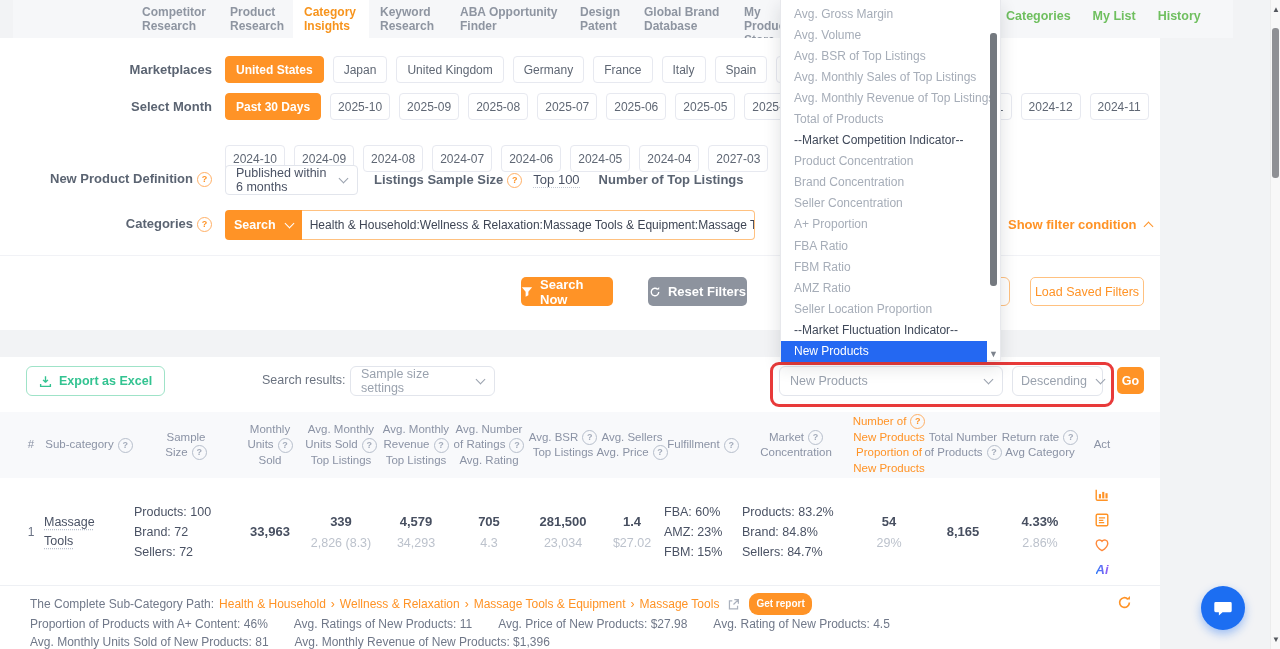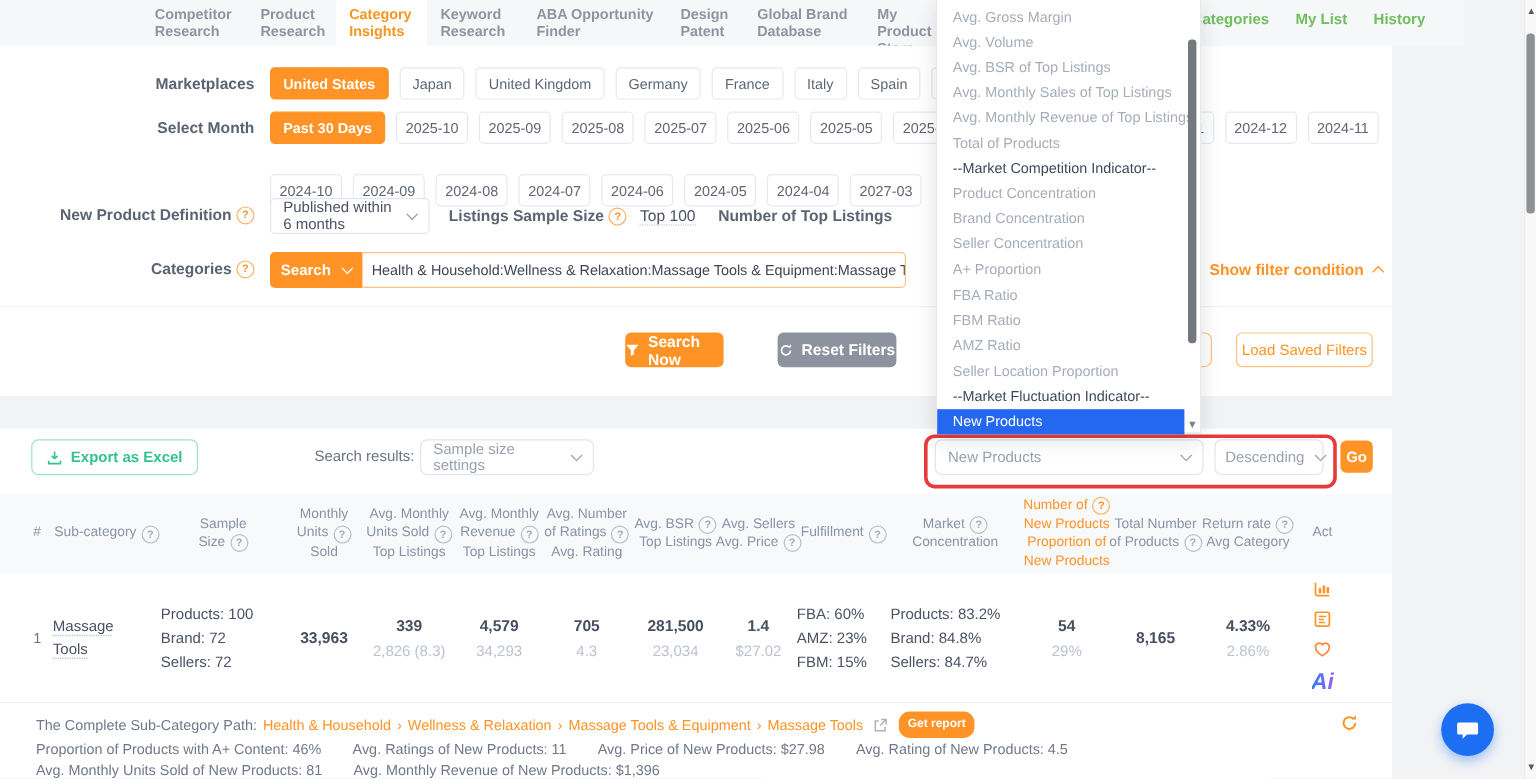--- a/index.html
+++ b/index.html
@@ -1,20 +1,20 @@
 <!DOCTYPE html>
 <html><head>
 <meta charset="utf-8">
 <style>
   html,body{margin:0;padding:0;}
   body{width:1280px;height:649px;overflow:hidden;font-family:"Liberation Sans",sans-serif;background:#f2f3f5;}
   .screen{position:relative;width:1280px;height:649px;background:#f2f3f5;overflow:hidden;}
 
   
-  .tabbar{position:absolute;top:0;left:0;width:1220px;height:38px;background:#f6f7f9;}
+  .tabbar{position:absolute;top:0;left:13px;width:1220px;height:38px;background:#f6f7f9;}
   .tabs{display:flex;margin-left:118px;height:38px;}
   .tab{padding:5px 11px 0 11px;font-size:12px;line-height:14px;color:#8e95a1;font-weight:700;cursor:pointer;}
   .tab:nth-child(1){width:66px;}
   .tab:nth-child(2){width:52px;}
   .tab:nth-child(3){width:54px;}
   .tab:nth-child(4){width:58px;}
   .tab:nth-child(5){width:98px;}
   .tab:nth-child(6){width:42px;}
   .tab:nth-child(7){width:78px;}
   .tab:nth-child(8){width:64px;}
@@ -84,21 +84,21 @@
   .th.orange, .th.orange .thl{color:#ff9326;}
   .q.qor{border-color:#ffb066;color:#ff9326;}
   .td{font-size:13px;color:#474f60;}
   .td .main{font-weight:700;}
   .td .sub{font-weight:400;color:#bcc2cc;font-size:12.5px;margin-top:7px;}
   .td.left{text-align:left;font-size:12.5px;color:#4a5264;line-height:20px;}
   .td .link{color:#4a5264;text-decoration:underline dotted #b9c0cc;text-underline-offset:3px;cursor:pointer;display:inline-block;width:58px;line-height:19px;}
   .idx{font-size:12px;color:#6a7284;}
   .acts{display:flex;flex-direction:column;gap:9px;align-items:center;}
   .acts .aicon{cursor:pointer;line-height:0;}
-  .ai-label{font-style:italic;font-weight:700;font-size:19px;background:linear-gradient(90deg,#2f7cf6,#9b5cf6);-webkit-background-clip:text;background-clip:text;color:transparent;cursor:pointer;}
+  .ai-label{font-style:italic;font-weight:700;font-size:13px;background:linear-gradient(90deg,#2f7cf6,#9b5cf6);-webkit-background-clip:text;background-clip:text;color:transparent;cursor:pointer;}
 
   
   .tfoot{position:absolute;top:236px;left:30px;font-size:12px;color:#707889;line-height:18px;white-space:nowrap;}
   .pathline{display:flex;align-items:center;gap:5px;}
   .pathline .plink{color:#ff9326;cursor:pointer;}
   .pathline .psep{color:#ff9326;}
   .badge{background:#ff9326;color:#fff;font-size:10px;font-weight:700;border-radius:9px;padding:2px 7px;margin-left:4px;cursor:pointer;}
   .statline{display:flex;gap:26px;margin-top:0;}
   .refresh{position:absolute;left:1117px;top:238px;cursor:pointer;line-height:0;}
 
@@ -218,21 +218,21 @@
       </div>
     </div>
 
     <div class="show-filter">
       <span>Show filter condition</span>
         <span class="chev up" style="margin-left:8px;"></span>
     </div>
 
     <div class="divider"></div>
 
-    <div class="btn btn-orange" style="position:absolute;left:521px;top:239px;width:82px;height:29px;">
+    <div class="btn btn-orange" style="position:absolute;left:521px;top:239px;width:92px;height:29px;">
       <span class="ico"><svg width="12" height="12" viewBox="0 0 14 14">
             <path d="M1 1.5h12L8.6 6.8v4l-3.2 1.7V6.8z" fill="#fff"></path>
           </svg></span>
       <span>Search Now</span>
     </div>
     <div class="btn btn-gray" style="position:absolute;left:648px;top:239px;width:99px;height:29px;">
       <span class="ico"><svg width="12" height="12" viewBox="0 0 16 16">
             <path d="M13 8a5 5 0 1 1-1.5-3.6" fill="none" stroke="#fff" stroke-width="1.8"></path>
             <path d="M13.6 1.2v3.6h-3.6z" fill="#fff"></path>
           </svg></span>

